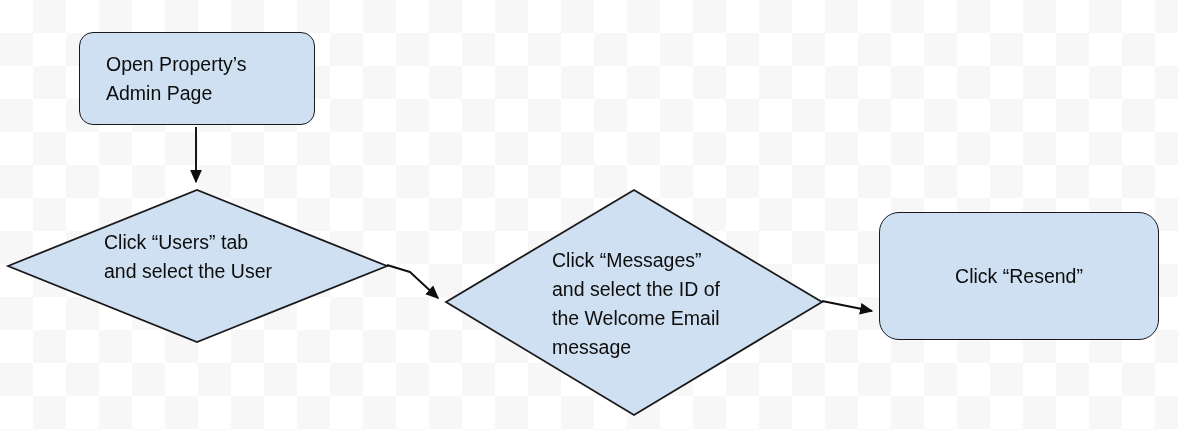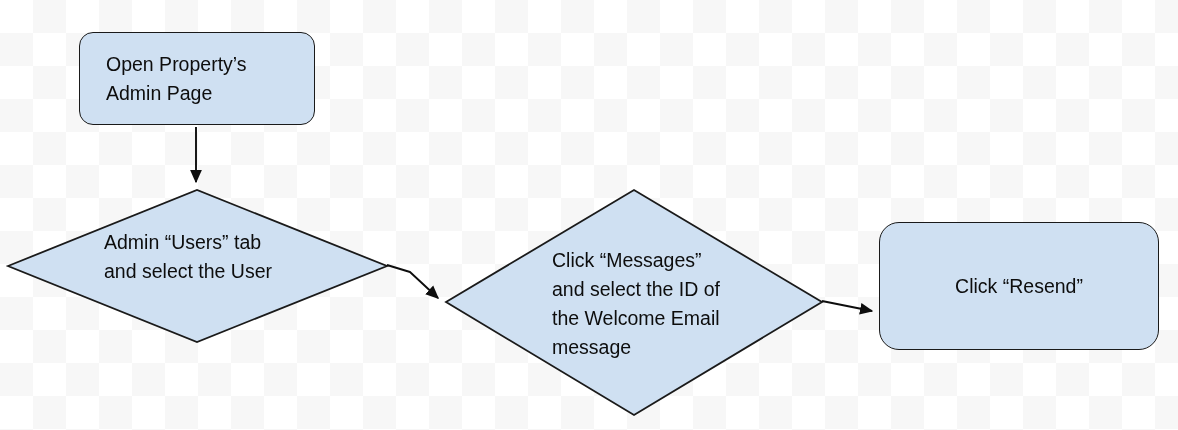--- a/index.html
+++ b/index.html
@@ -57,21 +57,21 @@
     top: 32px;
     width: 236px;
     height: 93px;
   }
   #node-open-admin .node-label {
     text-align: left;
     padding-left: 26px;
   }
   #node-resend {
     left: 879px;
-    top: 222px;
+    top: 212px;
     width: 280px;
     height: 128px;
     border-radius: 20px;
     justify-content: center;
   }
   #node-resend .node-label {
     text-align: center;
   }
   
   .node-diamond {
@@ -130,21 +130,21 @@
 
     <path d="M 822 301 L 872 311" fill="none" stroke="#0d0d0d" stroke-width="1.9" marker-end="url(#arrowhead)"></path>
   </svg>
 
   <div class="node node-box" id="node-open-admin">
     <div class="node-label">Open Property’s
 Admin Page</div>
   </div>
 
   <div class="node node-diamond" id="node-click-users">
-    <div class="node-label">Admin “Users” tab
+    <div class="node-label">Click “Users” tab
 and select the User</div>
   </div>
 
   <div class="node node-diamond" id="node-click-messages">
     <div class="node-label">Click “Messages”
 and select the ID of
 the Welcome Email
 message</div>
   </div>
 

